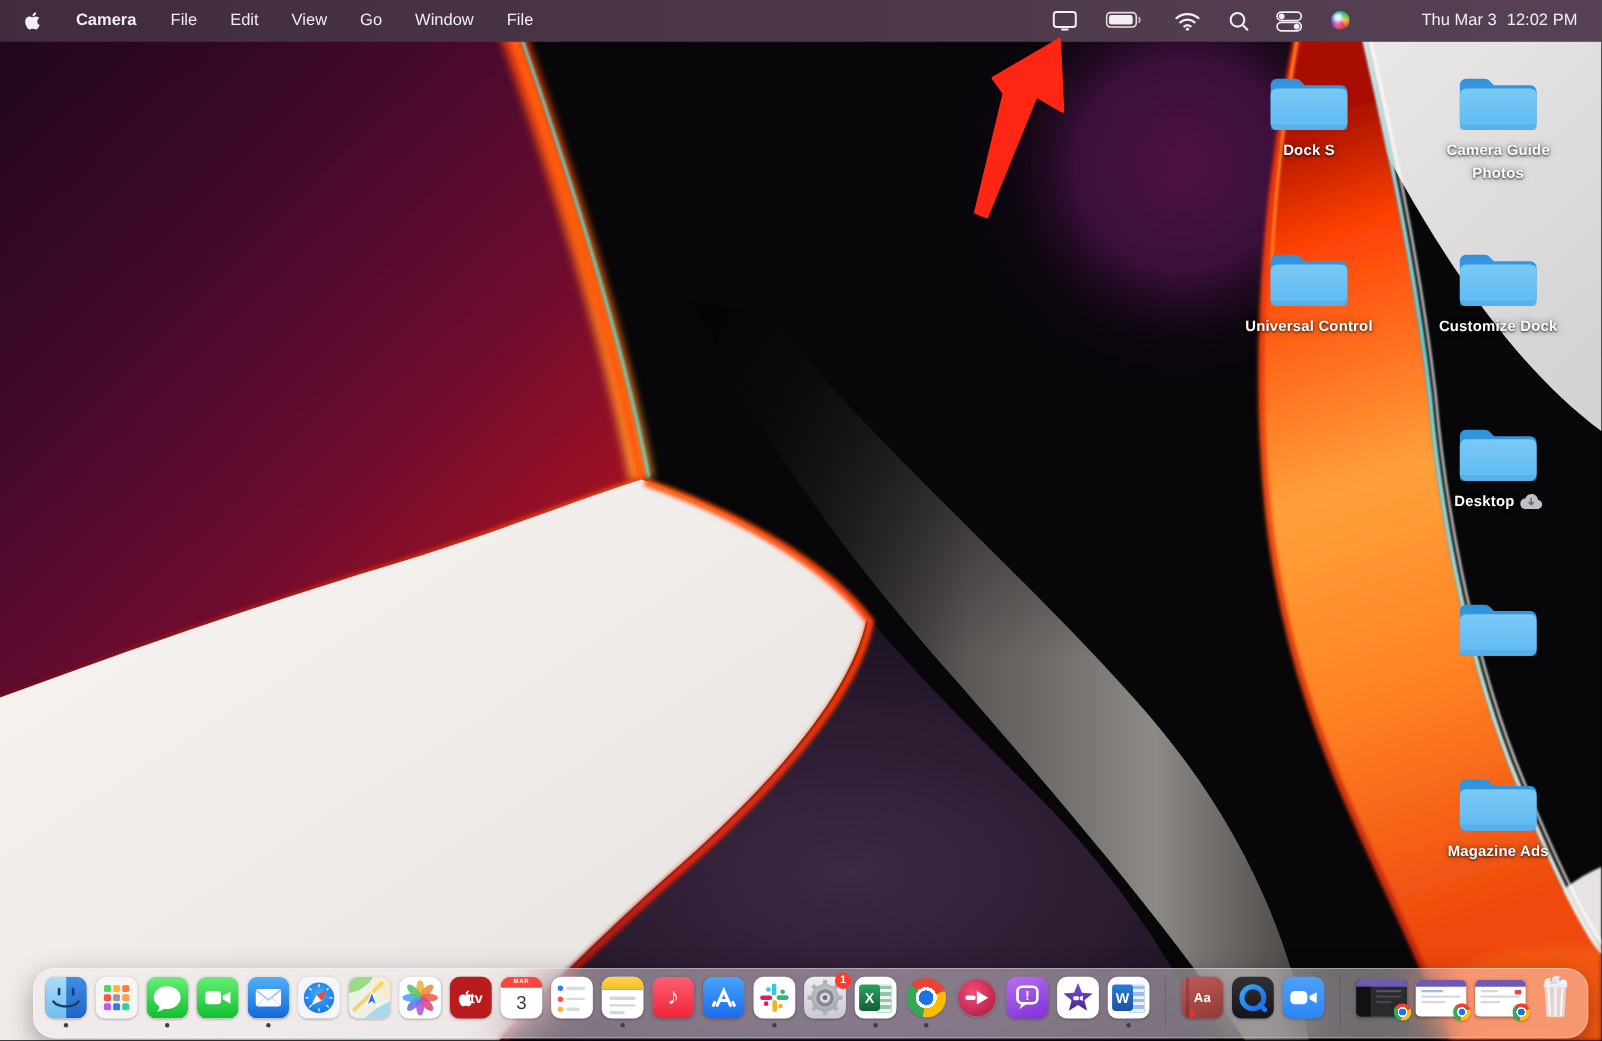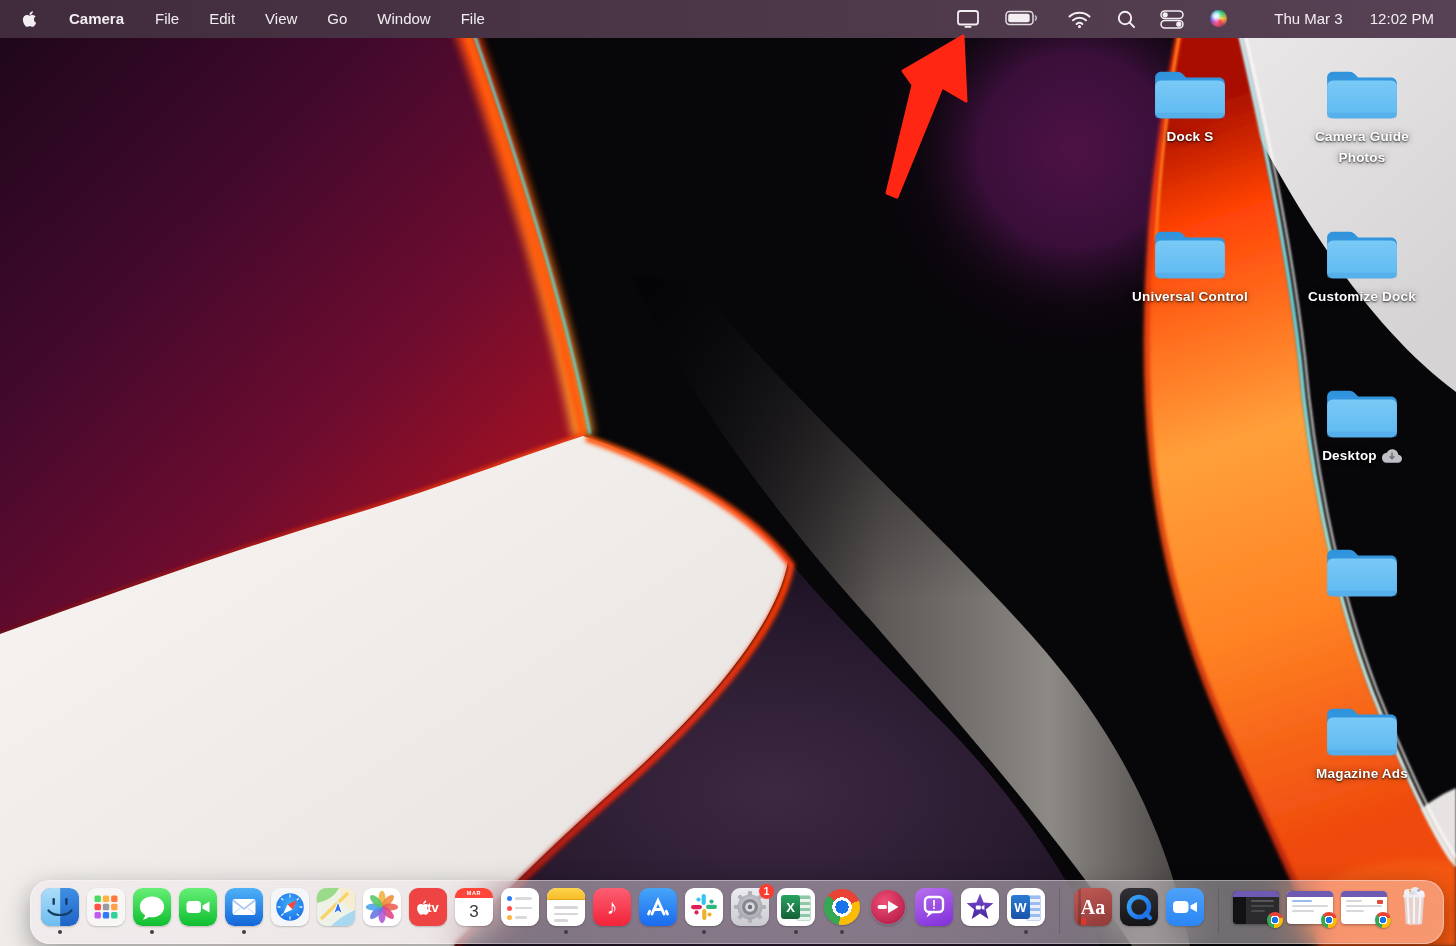--- a/index.html
+++ b/index.html
@@ -11,21 +11,21 @@
   #menubar{position:absolute;top:0;left:0;right:0;height:38px;z-index:30;
     background:linear-gradient(90deg,#402c3d 0%,#4a3646 45%,#564254 100%);
     display:flex;align-items:center;color:#f3eef2;font-size:15px}
   .mb-left{display:flex;align-items:center;height:100%}
   .mb-apple{padding:0 16px 0 22px;display:flex;align-items:center;cursor:default}
   .mb-item{padding:0 15px;line-height:38px;cursor:default;white-space:nowrap}
   .mb-app{font-weight:700;padding:0 16px}
   .mb-status{position:absolute;top:0;height:38px}
   .mb-status svg{display:block}
   .mb-clock{position:absolute;right:22px;top:0;line-height:38px;font-size:15px;white-space:nowrap}
-  .mb-clock span{margin-left:23px}
+  .mb-clock span{margin-left:5px}
   
   .folder{position:absolute;display:flex;flex-direction:column;align-items:center;gap:2px;z-index:10;cursor:default}
   .flabel{font-size:13.5px;font-weight:700;color:#fff;text-align:center;line-height:21px;letter-spacing:.2px;
           text-shadow:0 1px 2px rgba(0,0,0,.8),0 0 7px rgba(0,0,0,.45)}
   .flabel-row{display:flex;align-items:center;gap:5px}
   
   #arrow{position:absolute;inset:0;z-index:40;pointer-events:none}
   
   #dock{position:absolute;left:30px;bottom:2px;height:55px;z-index:30;border-radius:20px;
     background:rgba(242,235,240,.45);backdrop-filter:blur(22px) saturate(1.3);
@@ -461,21 +461,21 @@
             </g>
             <g transform="rotate(315)">
               <ellipse cx="0" cy="-8" rx="3.6" ry="8.2" fill="#58c564" opacity="0.88"></ellipse>
             </g>
           </g>
         </svg>
       </div>
   </div>
 
   <div class="di">
-    <div class="base" style="background:#ef4444">
+    <div class="base" style="background:#b91c1c">
       <svg viewBox="0 0 38 38" style="position:absolute;inset:0">
           <path transform="translate(8,11.5) scale(0.032)" fill="#fff" d="M318.7 268.7c-.2-36.7 16.4-64.4 50-84.8-18.8-26.9-47.2-41.7-84.7-44.6-35.5-2.8-74.3 20.7-88.5 20.7-15 0-49.4-19.7-76.4-19.7C63.3 141.2 4 184.8 4 273.5q0 39.3 14.4 81.2c12.8 36.7 59 126.7 107.2 125.2 25.2-.6 43-17.9 75.8-17.9 31.8 0 48.3 17.9 76.4 17.9 48.6-.7 90.4-82.5 102.6-119.3-65.2-30.7-61.7-90-61.7-91.9zm-56.6-164.2c27.3-32.4 24.8-61.9 24-72.5-24.1 1.4-52 16.4-67.9 34.9-17.5 19.8-27.8 44.3-25.6 71.9 26.1 2 49.9-11.4 69.5-34.3z"></path>
         </svg>
       <span class="glyph-center" style="padding-left:10px;font-size:13px">tv</span>
     </div>
   </div>
 
   <div class="di">
     <div class="base" style="background:#fff">
       <div class="cal-head">MAR</div>
@@ -643,21 +643,21 @@
     </div>
   <div class="run-dot"></div>
     </div>
 
   <div class="dock-divider"></div>
 
   <div class="di">
     <div class="base" style="background:linear-gradient(160deg,#c05a56,#8f3a38)">
       <div style="position:absolute;left:4px;top:0;bottom:0;width:3px;background:rgba(0,0,0,.18)"></div>
       <div style="position:absolute;left:7px;bottom:0;width:5px;height:8px;background:#e0352b;clip-path:polygon(0 0,100% 0,100% 100%,50% 70%,0 100%)"></div>
-      <span class="glyph-center" style="font-size:20px;font-family:Liberation Serif, serif">Aa</span>
+      <span class="glyph-center" style="font-size:12px;font-family:Liberation Sans, sans-serif">Aa</span>
     </div>
   </div>
 
   <div class="di">
     <div class="base" style="background:linear-gradient(180deg,#303036,#151518)">
         <svg viewBox="0 0 38 38">
           <circle cx="19" cy="19" r="10" fill="none" stroke="url(#qtRing)" stroke-width="4.6"></circle>
           <path d="M25.5,25.5 L30,30" stroke="#1e78ea" stroke-width="4.2" stroke-linecap="round"></path>
         </svg>
       </div>

